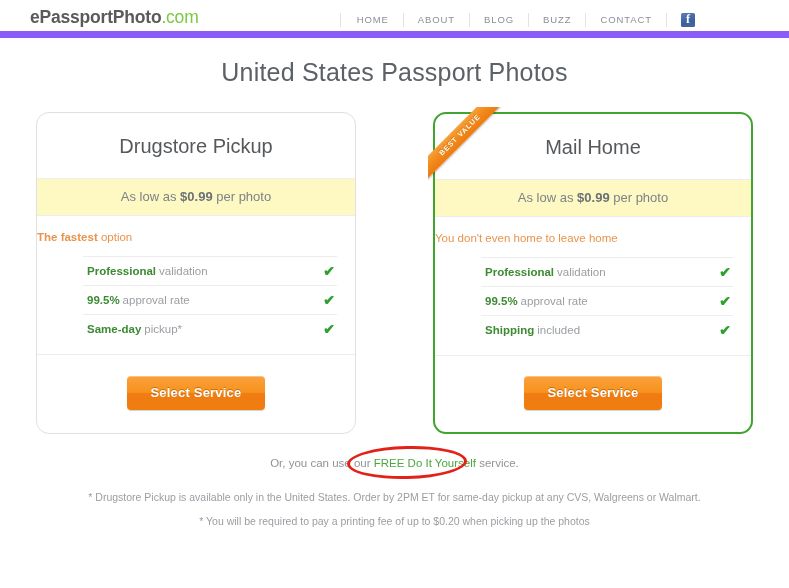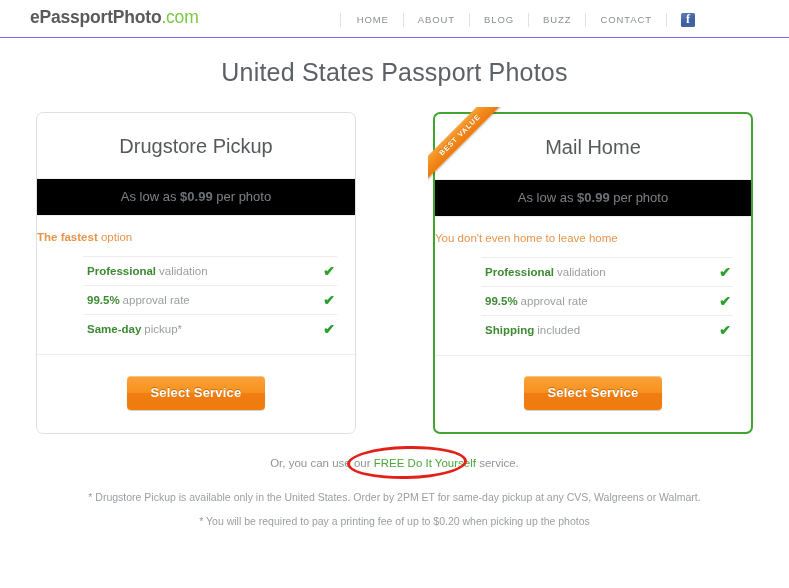--- a/index.html
+++ b/index.html
@@ -8,21 +8,21 @@
     width: 789px; height: 588px;
     background: #ffffff;
     font-family: "Liberation Sans", sans-serif;
     overflow: hidden;
   }
 
   
   .header {
     position: relative;
     height: 38px;
-    border-bottom: 1px solid #8b5cf6;
+    border-bottom: 7px solid #8b5cf6;
     background: #ffffff;
   }
   .logo {
     position: absolute;
     left: 30px; top: 7px;
     font-size: 17.5px;
     font-weight: 600;
     letter-spacing: -0.2px;
     color: #5a5a5a;
     white-space: nowrap;
@@ -90,38 +90,38 @@
     margin-top: 25px;
     padding: 0 36px;
     display: flex;
     justify-content: space-between;
   }
   .card {
     position: relative;
     width: 320px;
     background: #ffffff;
     border: 1px solid #e0e0e0;
-    border-radius: 7px;
+    border-radius: 13px;
   }
   .card.featured {
     border: 2px solid #3fa52f;
   }
 
   .card-title {
     text-align: center;
     font-size: 20px;
     font-weight: 400;
     color: #56595c;
     padding: 22px 0 20px;
   }
   .card-price {
     text-align: center;
     font-size: 13px;
     color: #7d8287;
-    background: #000000;
+    background: #fef9c3;
     border-top: 1px solid #ededed;
     border-bottom: 1px solid #ededed;
     padding: 10px 0 11px;
   }
   .card-price b { font-weight: 600; color: #6c7176; }
   .card-tagline {
     text-align: left;
     font-size: 11.5px;
     color: #e8944b;
     padding: 15px 0 13px;

